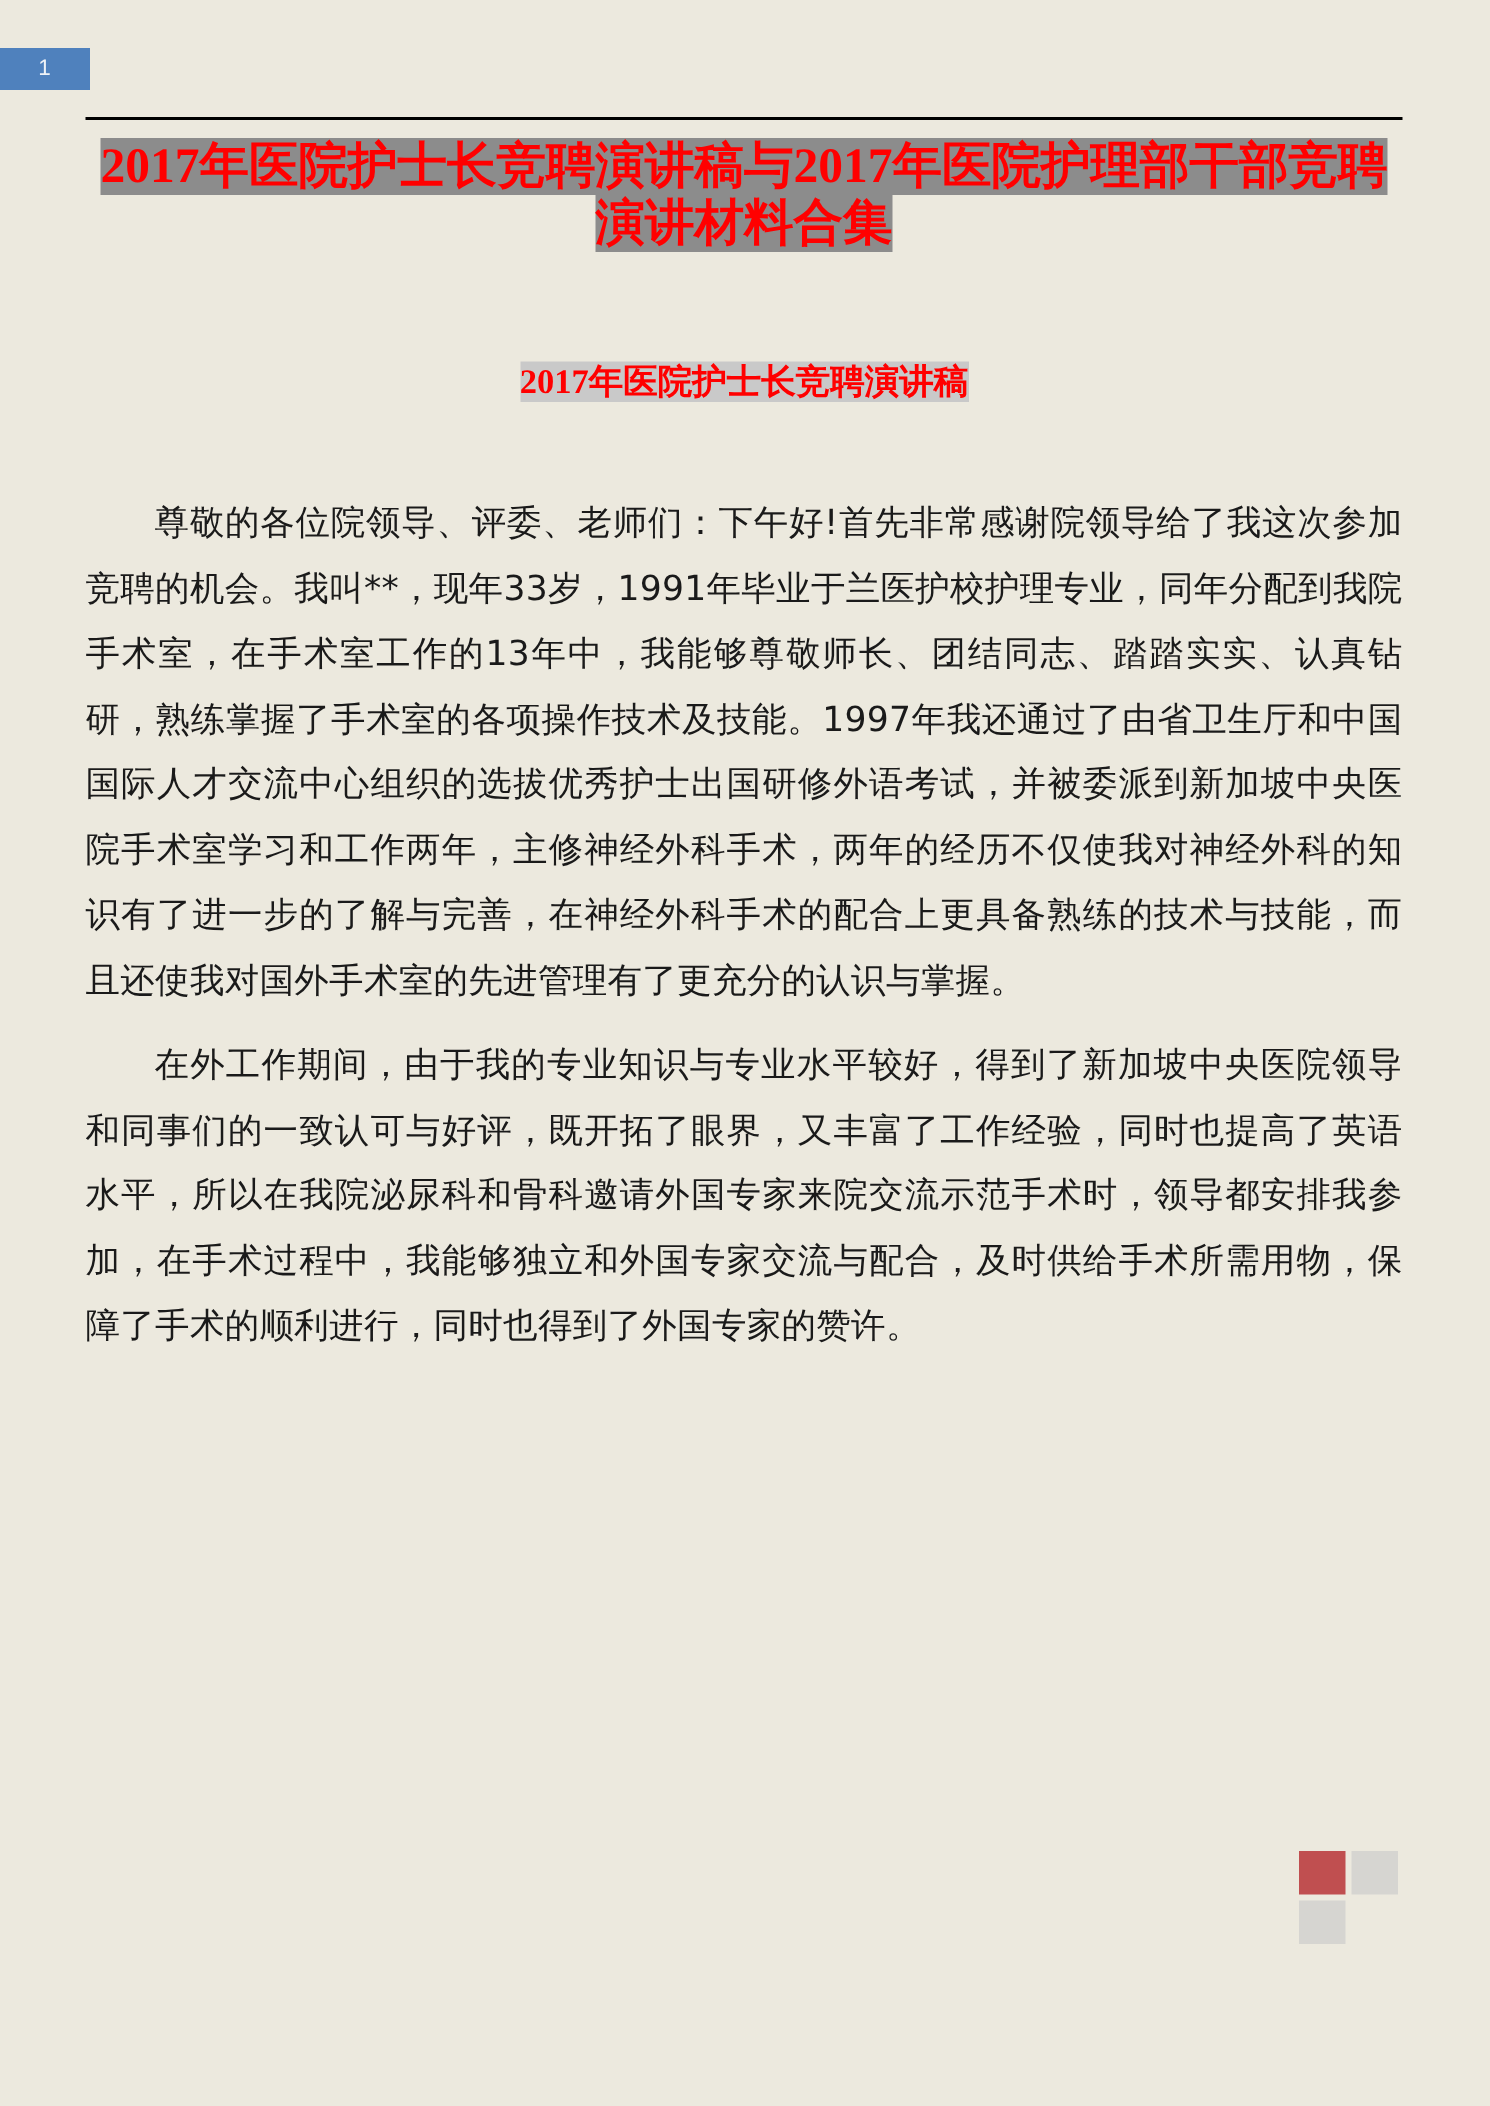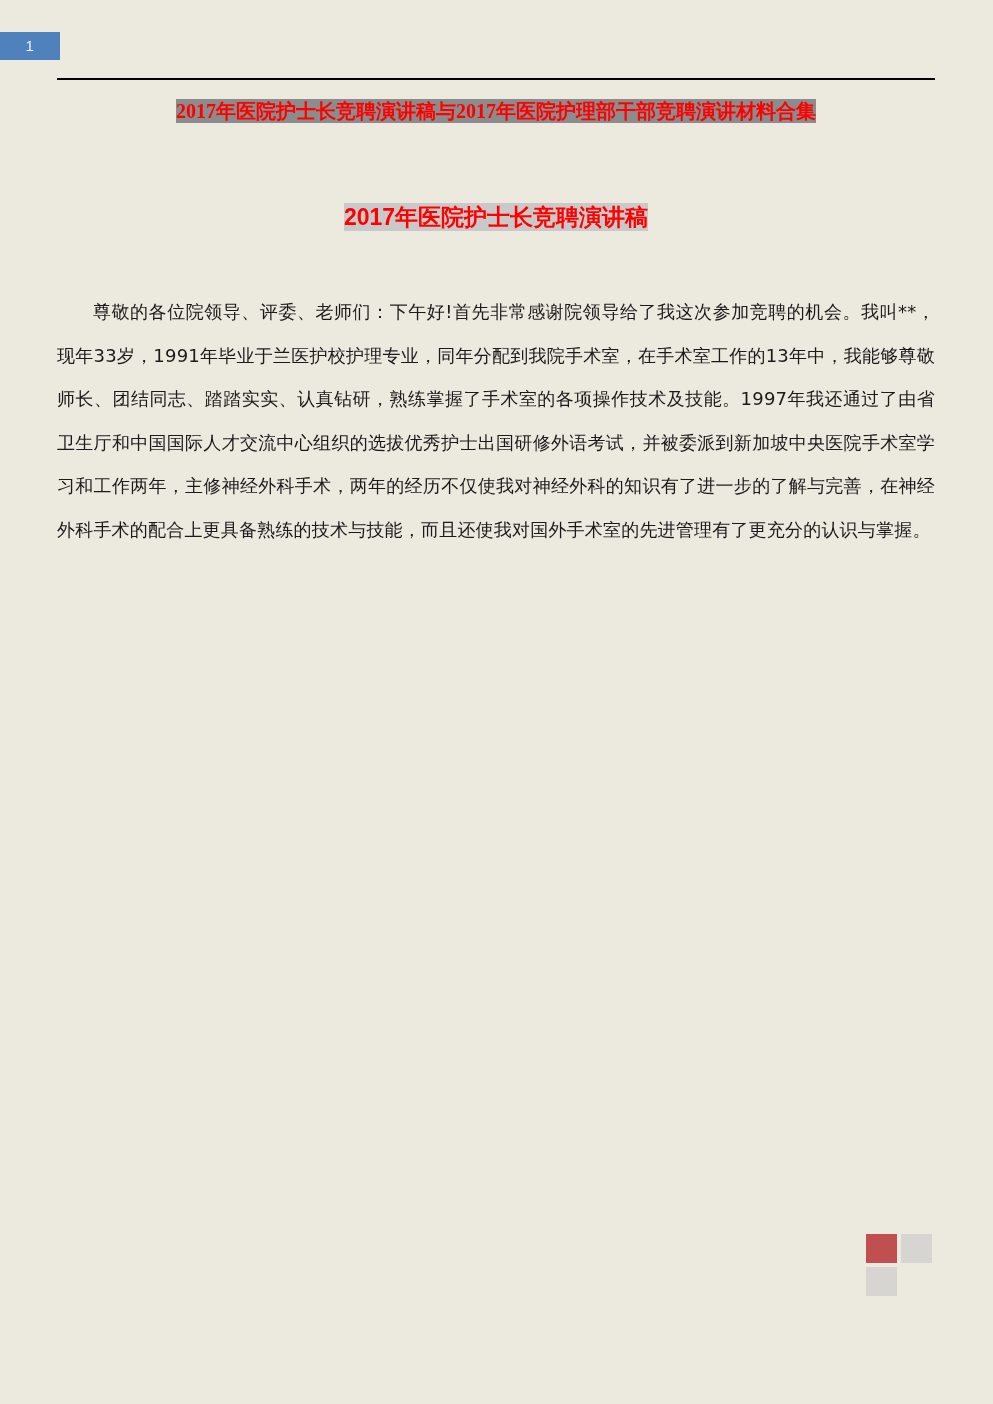--- a/index.html
+++ b/index.html
@@ -54,59 +54,59 @@
     position: absolute;
     left: 57px;
     top: 92px;
     width: 878px;
   }
 
   
   .doc-title {
     text-align: center;
     font-family: "Liberation Serif", "DejaVu Serif", serif;
-    font-size: 20px;
+    font-size: 33px;
     font-weight: bold;
     line-height: 38px;
     margin: 0;
     color: #ff0000;
   }
   .doc-title .hl {
     background: #8c8c8c;
     color: #ff0000;
     box-decoration-break: clone;
     -webkit-box-decoration-break: clone;
     padding: 1px 0;
   }
 
   
   .doc-subtitle {
     text-align: center;
-    font-family: Liberation Sans, sans-serif;
+    font-family: Liberation Serif, serif;
     font-size: 23px;
     font-weight: bold;
     line-height: 34px;
     margin: 70px 0 0 0;
     color: #ff0000;
   }
   .doc-subtitle .hl {
     background: #c9c9c9;
     color: #ff0000;
     box-decoration-break: clone;
     -webkit-box-decoration-break: clone;
     padding: 1px 0;
   }
 
   
   .body-block {
     margin-top: 56px;
   }
   .para {
     font-family: "DejaVu Sans", "Liberation Sans", sans-serif;
-    font-size: 18px;
+    font-size: 23px;
     line-height: 43.5px;
     color: #1a1a1a;
     text-align: justify;
     text-align-last: left;
     text-justify: inter-ideograph;
     margin: 0 0 13px 0;
     text-indent: 2em;
     letter-spacing: 0.2px;
     word-break: break-all;
   }
@@ -138,20 +138,21 @@
   <div class="top-rule"></div>
 
   <div class="content">
 
     <h1 class="doc-title"><span class="hl">2017年医院护士长竞聘演讲稿与2017年医院护理部干部竞聘演讲材料合集</span></h1>
 
     <h2 class="doc-subtitle"><span class="hl">2017年医院护士长竞聘演讲稿</span></h2>
 
     <div class="body-block">
       <p class="para">尊敬的各位院领导、评委、老师们：下午好!首先非常感谢院领导给了我这次参加竞聘的机会。我叫**，现年33岁，1991年毕业于兰医护校护理专业，同年分配到我院手术室，在手术室工作的13年中，我能够尊敬师长、团结同志、踏踏实实、认真钻研，熟练掌握了手术室的各项操作技术及技能。1997年我还通过了由省卫生厅和中国国际人才交流中心组织的选拔优秀护士出国研修外语考试，并被委派到新加坡中央医院手术室学习和工作两年，主修神经外科手术，两年的经历不仅使我对神经外科的知识有了进一步的了解与完善，在神经外科手术的配合上更具备熟练的技术与技能，而且还使我对国外手术室的先进管理有了更充分的认识与掌握。</p>
+      <p class="para">在外工作期间，由于我的专业知识与专业水平较好，得到了新加坡中央医院领导和同事们的一致认可与好评，既开拓了眼界，又丰富了工作经验，同时也提高了英语水平，所以在我院泌尿科和骨科邀请外国专家来院交流示范手术时，领导都安排我参加，在手术过程中，我能够独立和外国专家交流与配合，及时供给手术所需用物，保障了手术的顺利进行，同时也得到了外国专家的赞许。</p>
     </div>
 
   </div>
 
   <div class="deco">
     <span class="sq sq-red"></span>
     <span class="sq sq-gray1"></span>
     <span class="sq sq-gray2"></span>
   </div>
 

